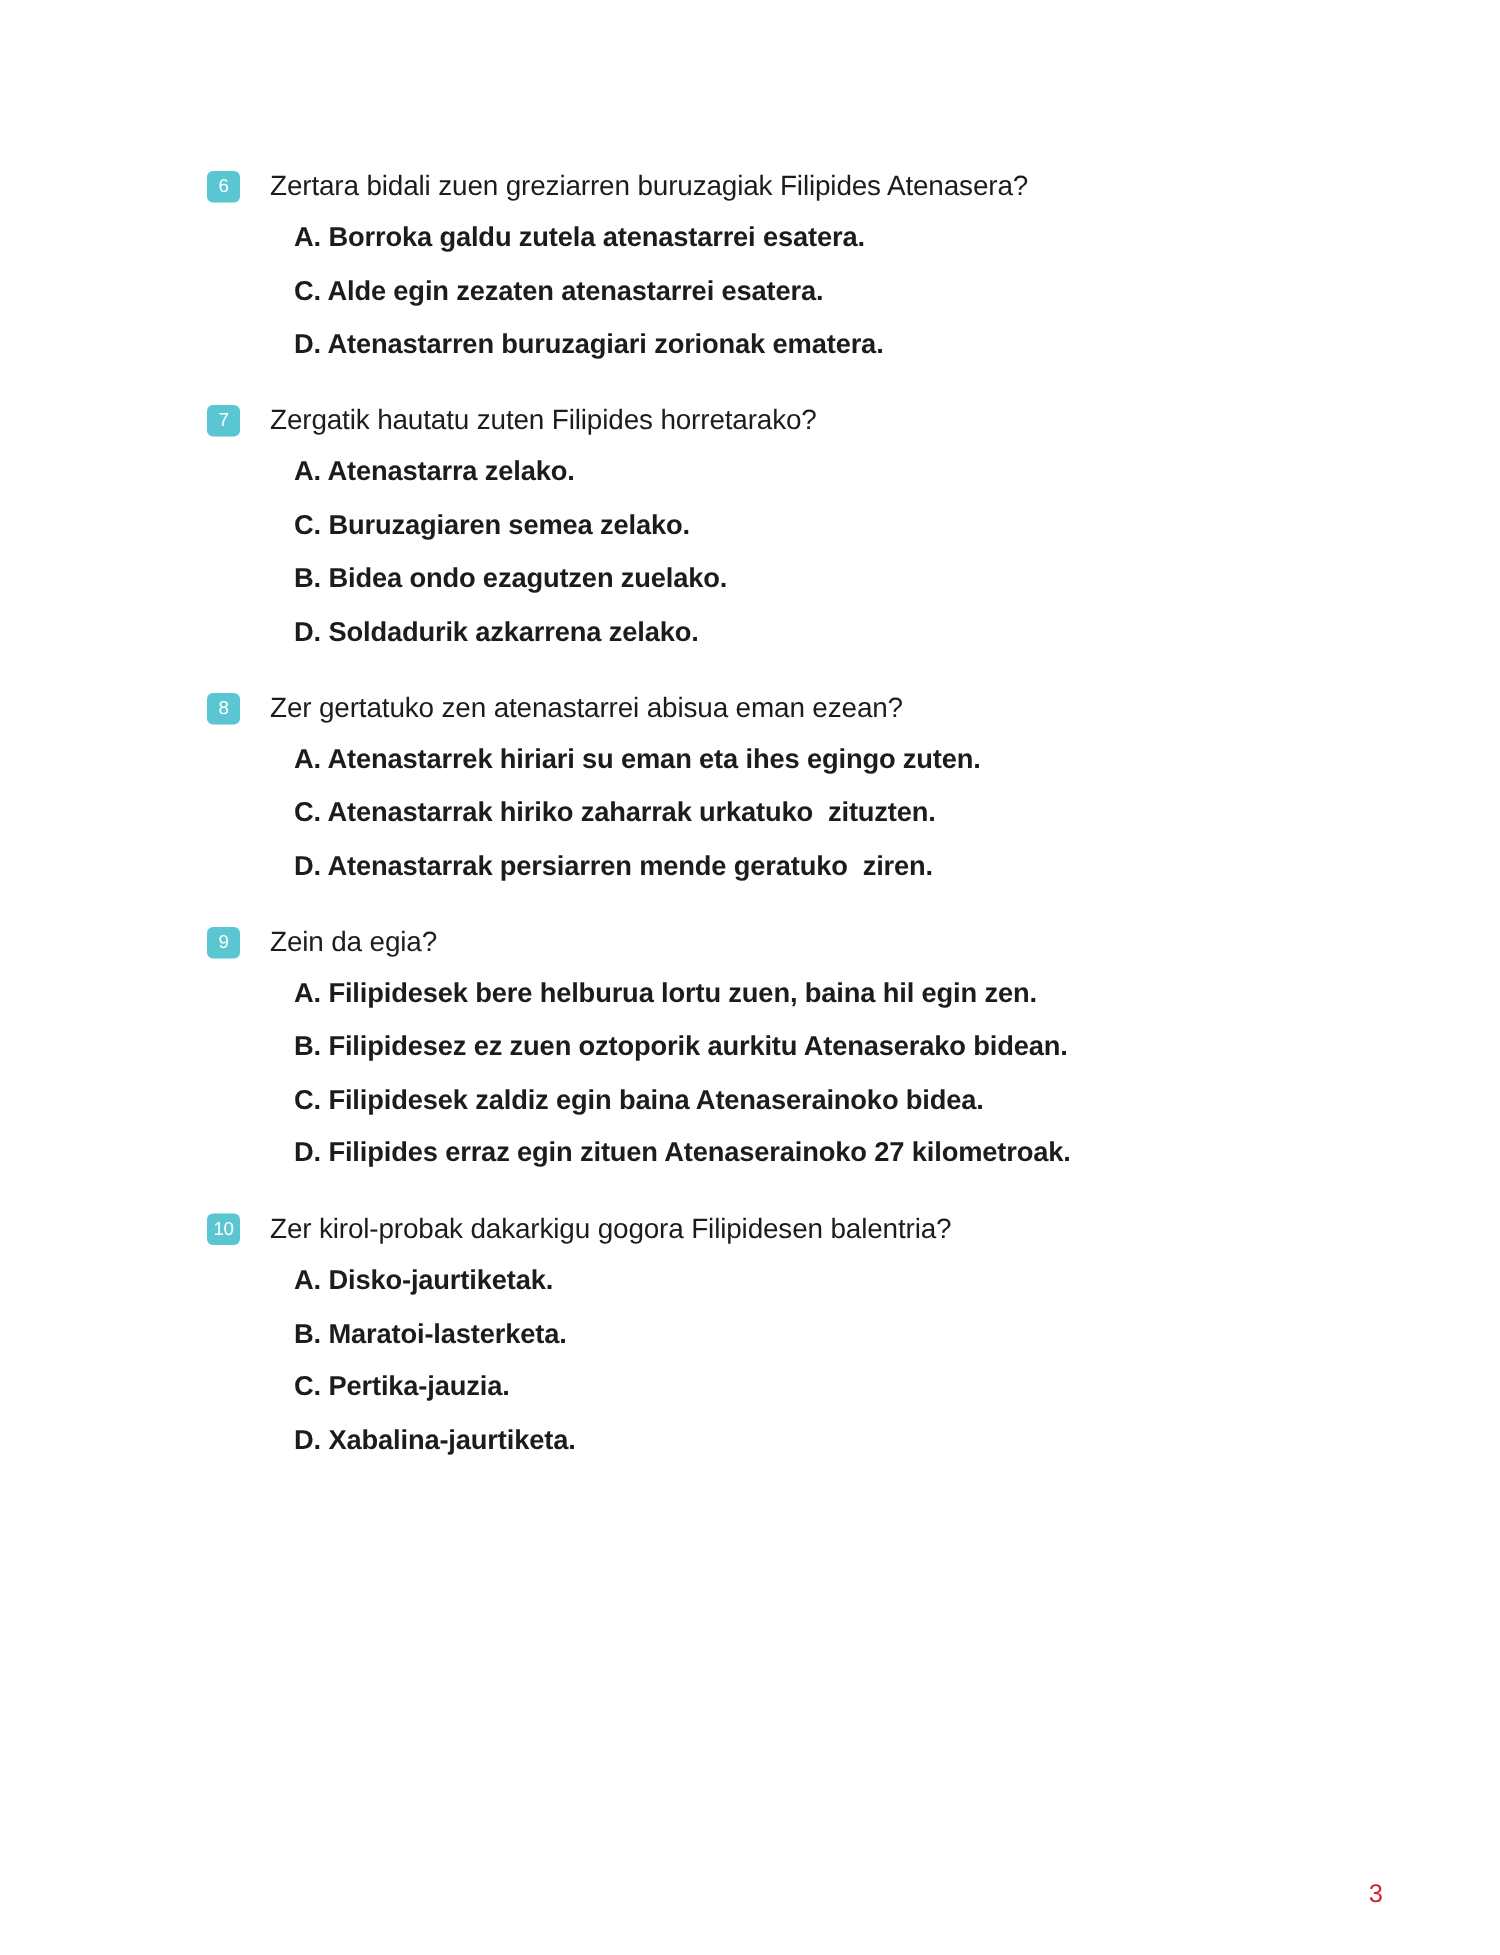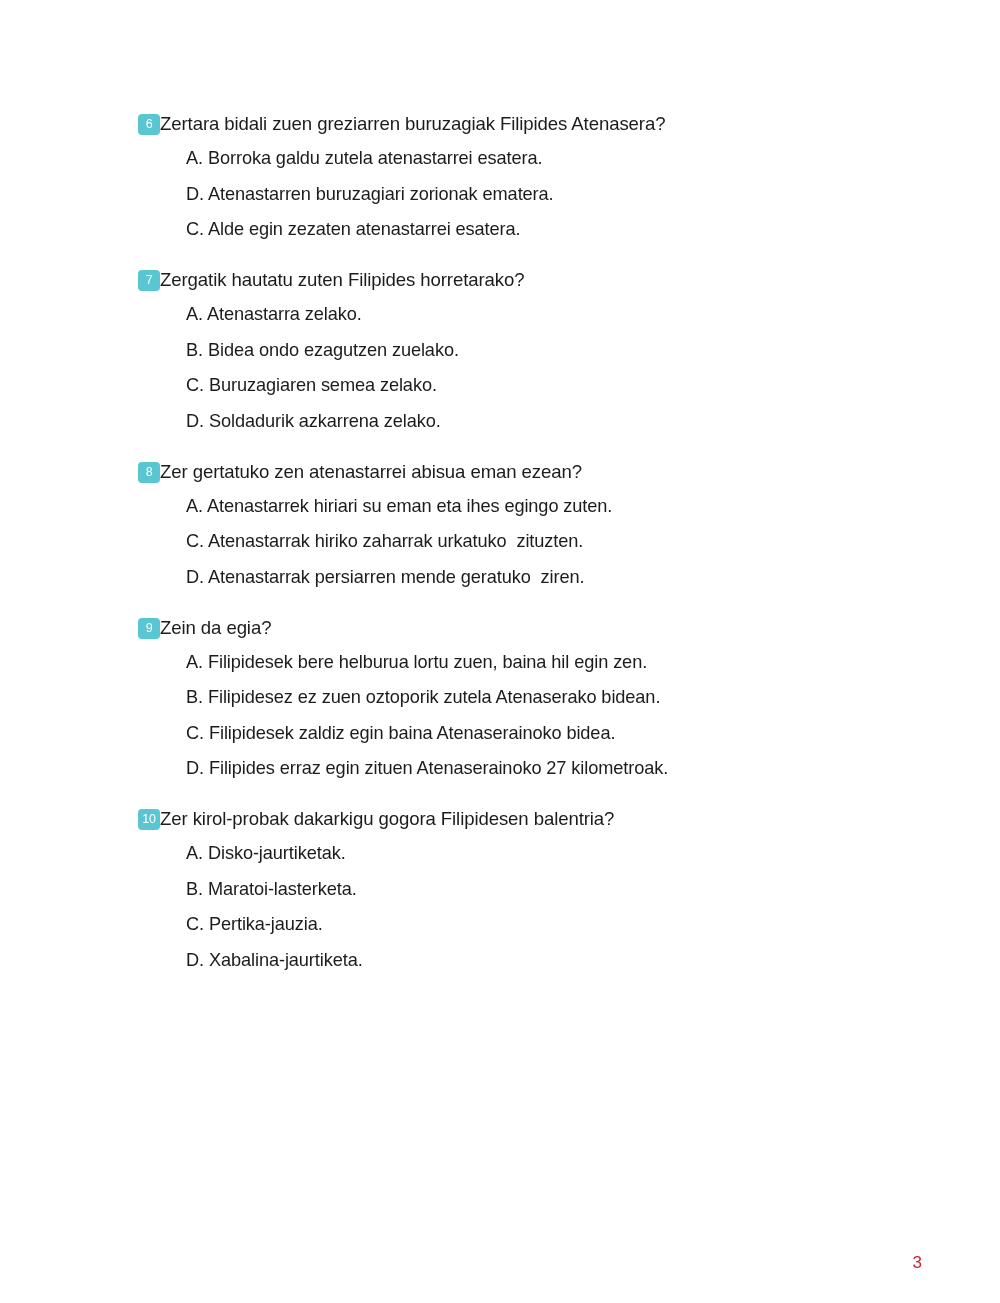--- a/index.html
+++ b/index.html
@@ -50,32 +50,33 @@
     font-size: 12.5px;
     line-height: 21px;
     text-align: center;
     font-family: "Liberation Sans", sans-serif;
     letter-spacing: -0.3px;
     margin-top: 2px;
     user-select: none;
   }
 
   .q-text {
-    margin-left: 0;
+    margin-left: 20px;
     font-size: 18.6px;
     line-height: 24px;
     color: #1c1c1c;
     letter-spacing: -0.1px;
     white-space: pre;
   }
 
   .options {
     list-style: none;
-    margin: 0;
+    margin: 10px;
     padding: 0 0 0 48px;
+    font-weight: bold;
   }
 
   .option {
     font-size: 18.2px;
     line-height: 23px;
     color: #1c1c1c;
     margin-bottom: 12.5px;
     letter-spacing: -0.1px;
     white-space: pre;
   }
@@ -99,33 +100,33 @@
 
 <div class="page">
   <div class="questions">
       <div class="question-block">
         <div class="question-head">
           <span class="q-badge">6</span>
           <span class="q-text">Zertara bidali zuen greziarren buruzagiak Filipides Atenasera?</span>
         </div>
         <ul class="options">
           <li class="option">A. Borroka galdu zutela atenastarrei esatera.</li>
+          <li class="option">C. Alde egin zezaten atenastarrei esatera.</li>
           <li class="option">D. Atenastarren buruzagiari zorionak ematera.</li>
-          <li class="option">C. Alde egin zezaten atenastarrei esatera.</li>
         </ul>
       </div>
       <div class="question-block">
         <div class="question-head">
           <span class="q-badge">7</span>
           <span class="q-text">Zergatik hautatu zuten Filipides horretarako?</span>
         </div>
         <ul class="options">
           <li class="option">A. Atenastarra zelako.</li>
+          <li class="option">C. Buruzagiaren semea zelako.</li>
           <li class="option">B. Bidea ondo ezagutzen zuelako.</li>
-          <li class="option">C. Buruzagiaren semea zelako.</li>
           <li class="option">D. Soldadurik azkarrena zelako.</li>
         </ul>
       </div>
       <div class="question-block">
         <div class="question-head">
           <span class="q-badge">8</span>
           <span class="q-text">Zer gertatuko zen atenastarrei abisua eman ezean?</span>
         </div>
         <ul class="options">
           <li class="option">A. Atenastarrek hiriari su eman eta ihes egingo zuten.</li>
@@ -133,21 +134,21 @@
           <li class="option">D. Atenastarrak persiarren mende geratuko  ziren.</li>
         </ul>
       </div>
       <div class="question-block">
         <div class="question-head">
           <span class="q-badge">9</span>
           <span class="q-text">Zein da egia?</span>
         </div>
         <ul class="options">
           <li class="option">A. Filipidesek bere helburua lortu zuen, baina hil egin zen.</li>
-          <li class="option">B. Filipidesez ez zuen oztoporik zutela Atenaserako bidean.</li>
+          <li class="option">B. Filipidesez ez zuen oztoporik aurkitu Atenaserako bidean.</li>
           <li class="option">C. Filipidesek zaldiz egin baina Atenaserainoko bidea.</li>
           <li class="option">D. Filipides erraz egin zituen Atenaserainoko 27 kilometroak.</li>
         </ul>
       </div>
       <div class="question-block">
         <div class="question-head">
           <span class="q-badge">10</span>
           <span class="q-text">Zer kirol-probak dakarkigu gogora Filipidesen balentria?</span>
         </div>
         <ul class="options">

